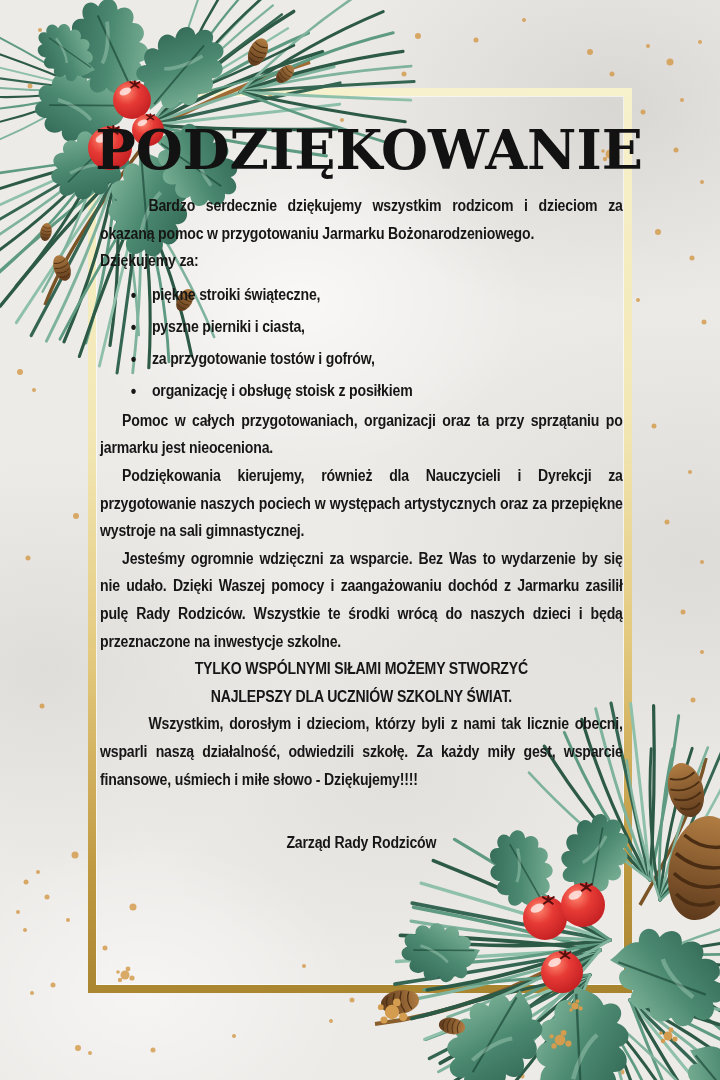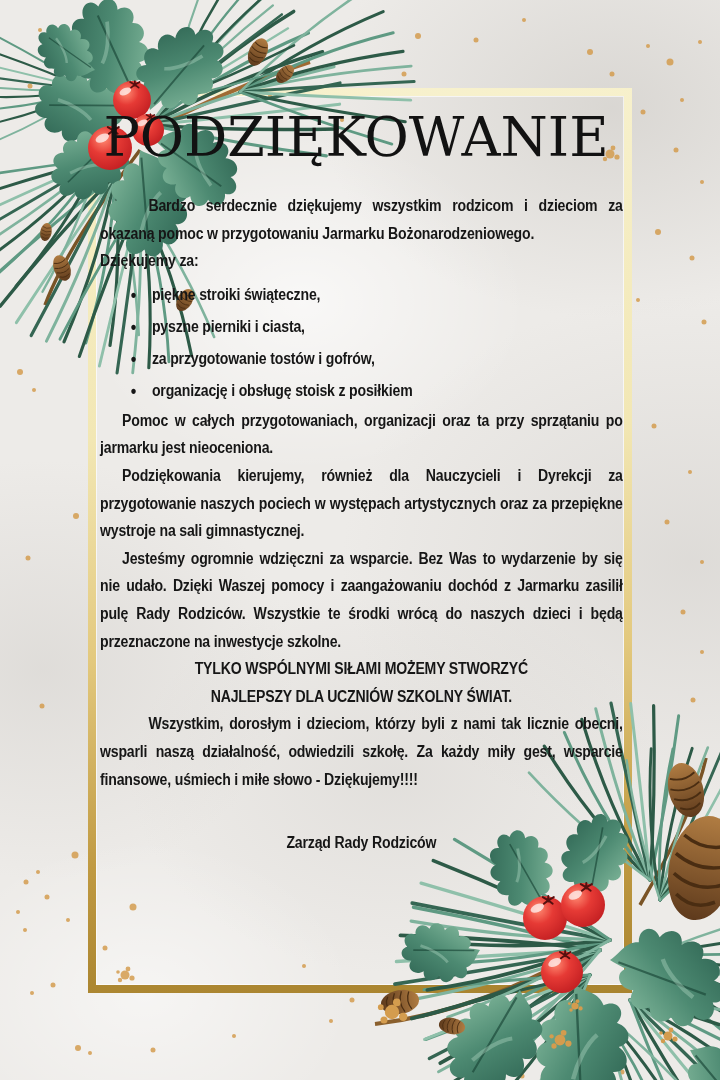--- a/index.html
+++ b/index.html
@@ -20,23 +20,23 @@
     position:absolute; left:88px; top:88px; width:544px; height:905px;
     box-sizing:border-box;
     border:8px solid transparent;
     border-image:linear-gradient(178deg,#f7f1cd 0%,#f2e7b4 38%,#e3c97e 62%,#c09a42 85%,#a9842f 100%) 1;
     box-shadow: inset 0 0 0 1px rgba(255,255,255,.65);
     z-index:1;
   }
   svg.deco{position:absolute;left:0;top:0;z-index:2;pointer-events:none;}
   .title{
     position:absolute; left:0; top:104px; width:704px; text-align:center;
-    font-family:"DejaVu Serif", serif; font-weight:normal;
+    font-family:"DejaVu Serif", serif; font-weight:bold;
     font-size:54px; line-height:1.1; letter-spacing:0px; color:#121212;
-    z-index:4; margin:4px;
+    z-index:4; margin:17px;
   }
   .content{
     position:absolute; left:100px; top:192px; width:594px;
     transform:scaleX(0.88); transform-origin:top left;
     font-size:16px; font-weight:bold; line-height:27.6px;
     letter-spacing:-0.2px; z-index:4;
   }
   .content p{margin:0; text-align:justify;}
   p.indent-big{text-indent:55px;}
   p.indent{text-indent:25px;}

